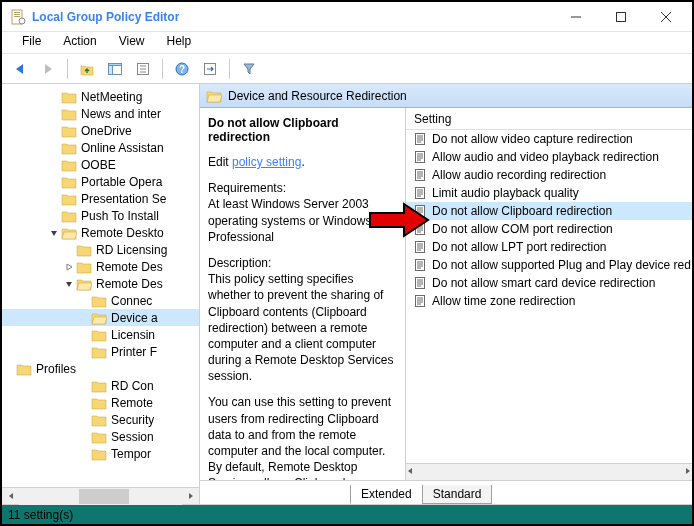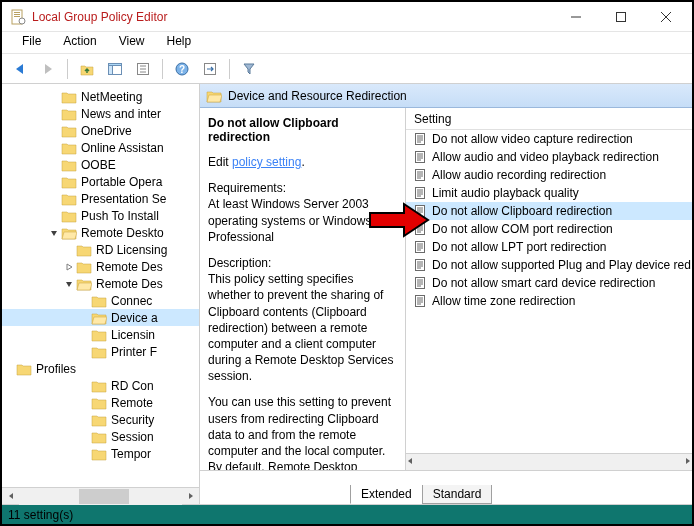--- a/index.html
+++ b/index.html
@@ -1,21 +1,21 @@
 <!DOCTYPE html>
 <html><head>
 <meta charset="utf-8">
 <style>
   * { box-sizing: border-box; }
   html, body { margin: 0; padding: 0; height: 100%; }
   body { font-family: "Segoe UI", Tahoma, sans-serif; font-size: 12px; color: #000; background: #fff; }
   .window { width: 694px; height: 526px; border: 2px solid #000; position: relative; display: flex; flex-direction: column; background: #fff; }
   .titlebar { height: 30px; display: flex; align-items: center; padding: 0 4px 0 8px; border-bottom: 1px solid #e5e5e5; }
   .titlebar .icon { width: 16px; height: 16px; margin-right: 6px; display: inline-flex; align-items: center; justify-content: center; }
-  .titlebar .title { flex: 1; font-size: 12px; color: #b91c1c; }
+  .titlebar .title { flex: 1; font-size: 12px; color: #3b82f6; font-weight: bold; }
   .winbtn { width: 45px; height: 28px; display: inline-flex; align-items: center; justify-content: center; color: #333; }
   .winbtn svg { display: block; }
   .menubar { height: 22px; display: flex; padding: 0 16px; gap: 14px; font-size: 12px; border-bottom: 1px solid #e5e5e5; }
   .menuitem { padding: 2px 4px; }
   .toolbar { height: 30px; display: flex; align-items: center; padding: 0 6px; gap: 4px; border-bottom: 1px solid #d0d0d0; }
   .tbtn { width: 24px; height: 24px; display: inline-flex; align-items: center; justify-content: center; border: 1px solid transparent; }
   .tsep { width: 1px; height: 20px; background: #ccc; margin: 0 3px; }
   .content { flex: 1; display: flex; min-height: 0; }
   .tree-pane { width: 198px; border-right: 1px solid #d0d0d0; display: flex; flex-direction: column; min-height: 0; }
   .tree-scroll { flex: 1; overflow: hidden; position: relative; }
@@ -40,21 +40,21 @@
   .details a { color: #3b82f6; text-decoration: underline; text-align: center; }
   .details p { margin: 0 0 10px 0; line-height: 1.35; }
   .list-wrap { flex: 1; display: flex; flex-direction: column; min-height: 0; }
   .list-head { height: 22px; border-bottom: 1px solid #e0e0e0; display: flex; align-items: center; padding-left: 8px; font-size: 12px; background: #fff; }
   .list { flex: 1; overflow: hidden; position: relative; }
   .row { display: flex; align-items: center; height: 18px; padding-left: 6px; gap: 4px; white-space: nowrap; }
   .row.selected { background: #cce8ff; }
   .row .ic { width: 16px; height: 16px; display: inline-flex; align-items: center; justify-content: center; flex-shrink: 0; }
   .row .txt { font-size: 12px; }
   .list-hscroll { height: 17px; background: #f0f0f0; border-top: 1px solid #d0d0d0; display: flex; }
-  .tabs { height: 34px; display: flex; align-items: flex-end; padding-left: 150px; border-top: 1px solid #d0d0d0; background: #fff; }
+  .tabs { height: 24px; display: flex; align-items: flex-end; padding-left: 150px; border-top: 1px solid #d0d0d0; background: #fff; }
   .tab { border: 1px solid #a0a0a0; border-top: none; padding: 2px 10px; font-size: 12px; background: #fff; margin-right: -1px; position: relative; }
   .tab.active { background: #fff; border-bottom-color: #fff; font-weight: normal; }
   .tab:not(.active) { background: #f4f4f4; }
   .statusbar { height: 20px; border-top: 1px solid #d0d0d0; display: flex; align-items: center; padding: 0 6px; font-size: 12px; background: #0f766e; }
   .arrow-callout { position: absolute; left: 366px; top: 199px; pointer-events: none; }
   .folder-yellow { fill: #f7d774; stroke: #c7a13e; stroke-width: 0.5; }
   .folder-open { fill: #f7d774; stroke: #c7a13e; stroke-width: 0.5; }
   .policy-ic rect { fill: #fff; stroke: #6a6a6a; }
   .policy-ic line { stroke: #6a6a6a; }
 </style>

